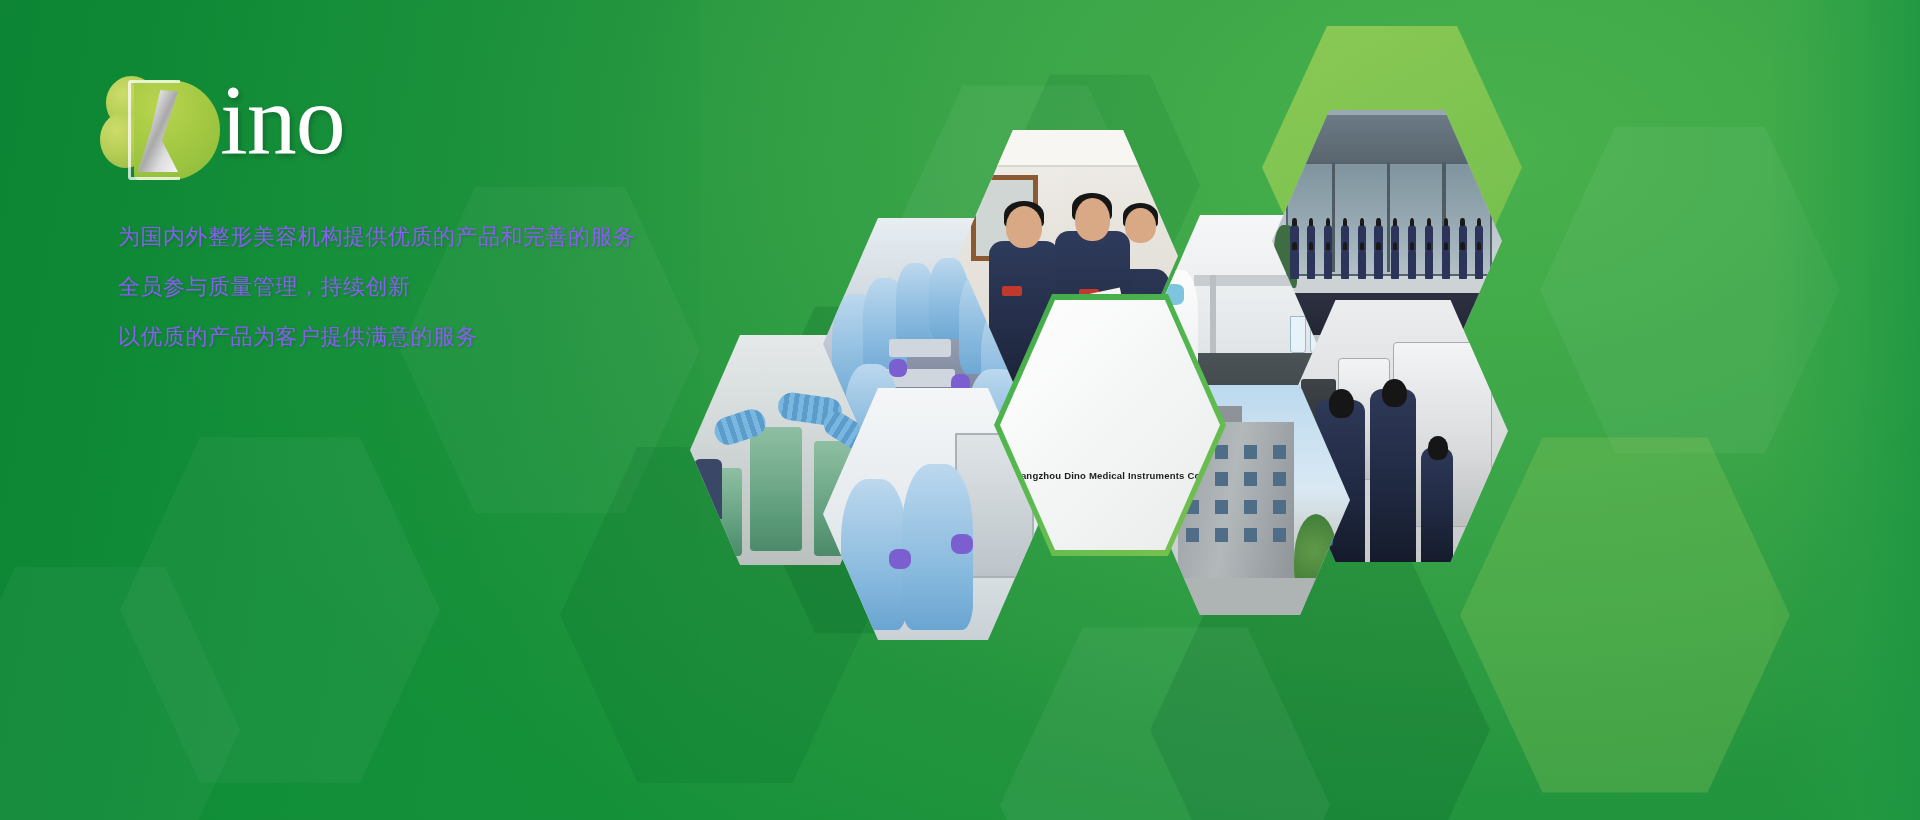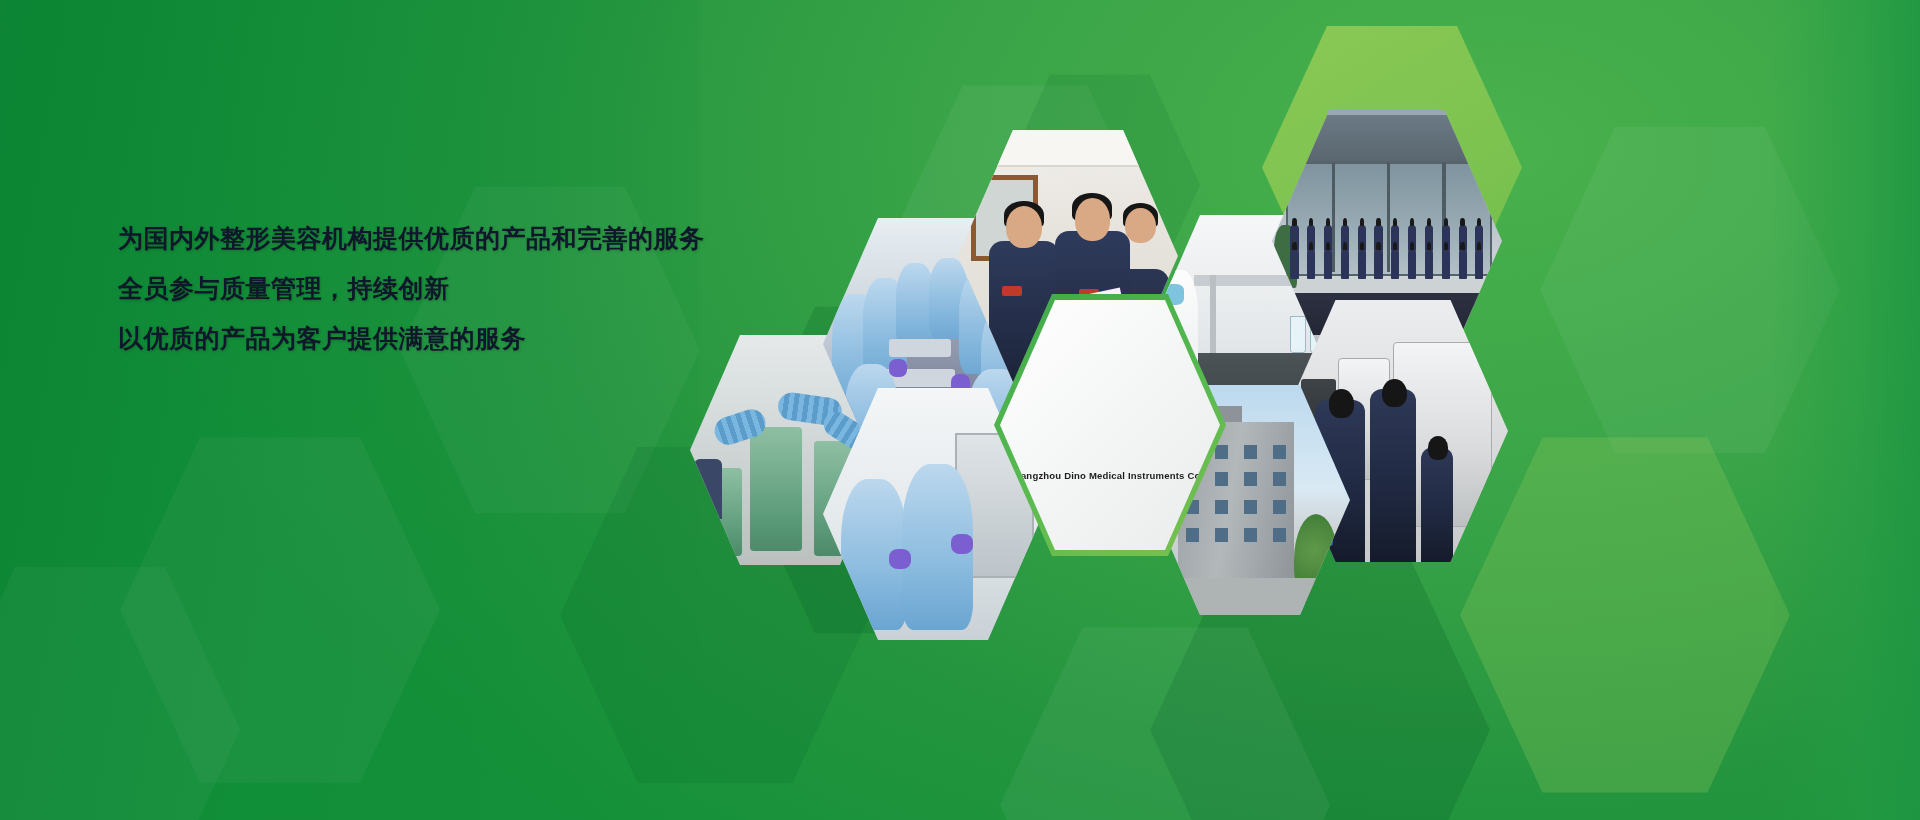--- a/index.html
+++ b/index.html
@@ -112,23 +112,23 @@
     font-size: 100px;
     line-height: 1;
     color: #ffffff;
     letter-spacing: -1px;
     text-shadow: 2px 3px 5px rgba(0,0,0,.22);
   }
 
   .tagline {
     position: absolute;
     left: 118px;
-    font-size: 25px;
-    font-weight: bold;
-    color: #0f172a;
+    font-size: 22px;
+    font-weight: normal;
+    color: #8b5cf6;
     white-space: nowrap;
     text-shadow: 1px 1px 3px rgba(0,0,0,.18);
     letter-spacing: .5px;
   }
   .tagline.l1 { top: 222px; }
   .tagline.l2 { top: 272px; }
   .tagline.l3 { top: 322px; }
 
   
   .center-hex {
@@ -359,20 +359,33 @@
   <div class="hex deco" style="left:740px; top:300px; width:300px; height:340px; background:rgba(0,90,35,.20);"></div>
   <div class="hex deco" style="left:900px; top:80px; width:250px; height:280px; background:rgba(255,255,255,.05);"></div>
   <div class="hex deco" style="left:1150px; top:540px; width:340px; height:380px; background:rgba(0,90,35,.22);"></div>
   <div class="hex deco" style="left:1000px; top:620px; width:330px; height:370px; background:rgba(255,255,255,.055);"></div>
   <div class="hex deco" style="left:1262px; top:20px; width:260px; height:295px; background:linear-gradient(150deg,#8fca55 0%,#74bf4d 100%); opacity:.95;"></div>
   <div class="hex deco" style="left:1540px; top:120px; width:300px; height:340px; background:rgba(255,255,255,.05);"></div>
   <div class="hex deco" style="left:1460px; top:430px; width:330px; height:370px; background:rgba(140,200,90,.30);"></div>
   <div class="hex deco" style="left:1000px; top:70px; width:200px; height:230px; background:rgba(0,90,35,.12);"></div>
   <div class="hex deco" style="left:-60px; top:560px; width:300px; height:340px; background:rgba(255,255,255,.035);"></div>
 
+  <div class="logo-block">
+    <div class="logo-leaves">
+      <div class="leaf a"></div>
+      <div class="leaf b"></div>
+      <div class="leaf c"></div>
+    </div>
+    <div class="logo-d">
+      <div class="dbody"></div>
+      <div class="curl"></div>
+      <div class="frame"></div>
+    </div>
+    <div class="logo-word">ino</div>
+  </div>
 
   <div class="tagline l1">为国内外整形美容机构提供优质的产品和完善的服务</div>
   <div class="tagline l2">全员参与质量管理，持续创新</div>
   <div class="tagline l3">以优质的产品为客户提供满意的服务</div>
 
   <div class="photo-hex" style="left:690px; top:335px; width:200px; height:230px;">
     <div class="inner scene sc-machine">
       <div class="mach m3"></div>
       <div class="mach m1"></div>
       <div class="mach m2"></div>

